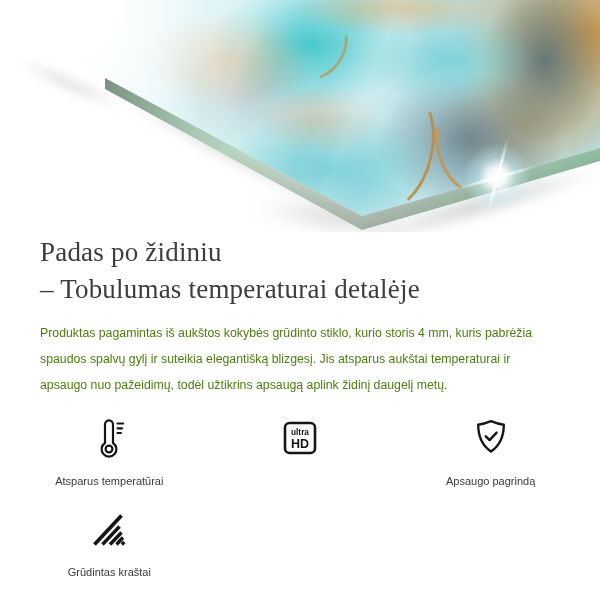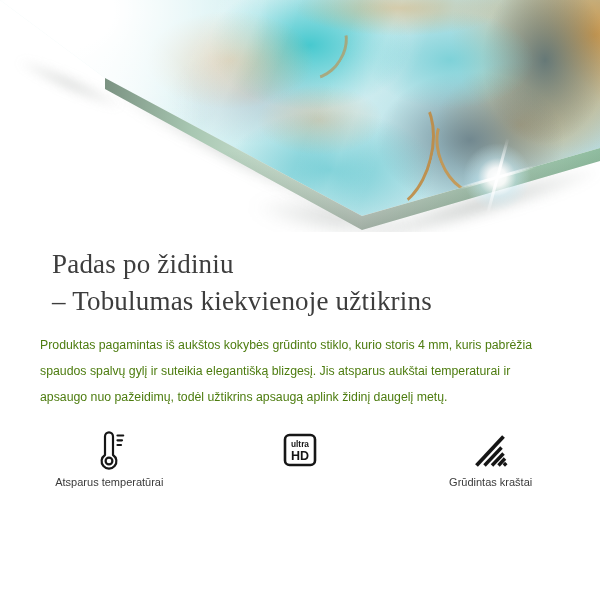--- a/index.html
+++ b/index.html
@@ -61,31 +61,31 @@
     background:radial-gradient(circle,#ffffff 0%,rgba(255,255,255,.9) 16%,rgba(205,240,250,.45) 34%,rgba(205,240,250,0) 60%);}
   .sparkle::before{content:"";position:absolute;left:38.5px;top:0;width:3px;height:80px;
     background:linear-gradient(to bottom,rgba(255,255,255,0),rgba(255,255,255,.95) 42%,#fff 50%,rgba(255,255,255,.95) 58%,rgba(255,255,255,0));
     transform:rotate(15deg);}
   .sparkle::after{content:"";position:absolute;top:38.5px;left:0;height:3px;width:80px;
     background:linear-gradient(to right,rgba(255,255,255,0),rgba(255,255,255,.95) 42%,#fff 50%,rgba(255,255,255,.95) 58%,rgba(255,255,255,0));
     transform:rotate(-16deg);}
 
   
   .content{padding:0 40px;}
-  .title{margin:12px;padding-top:2px;font-family:"Liberation Serif", serif;font-weight:400;
+  .title{margin:0;padding-top:2px;font-family:"Liberation Serif", serif;font-weight:400;
     font-size:27px;line-height:37px;color:#3d3d3d;letter-spacing:.2px;}
   .title span{display:block;}
   .body-text{margin:12px 0 0;max-width:512px;font-size:12.3px;line-height:26px;color:#4d7c0f;}
 
   
   .features{margin:12px 14px 0;display:grid;grid-template-columns:repeat(3,1fr);row-gap:14px;}
   .feature{display:flex;flex-direction:column;align-items:center;}
   .icon-wrap{height:50px;display:flex;align-items:flex-end;justify-content:center;}
   .icon-wrap svg{width:44px;height:44px;display:block;}
-  .f-label{margin-top:4px;font-size:11px;color:#3a3a3a;white-space:nowrap;}
+  .f-label{margin-top:15px;font-size:11px;color:#3a3a3a;white-space:nowrap;}
   .stroke{fill:none;stroke:#161616;stroke-width:2.2;}
   .rnd{stroke-linecap:round;stroke-linejoin:round;}
 </style>
 </head>
 <body>
 
 <div class="hero">
   <div class="shadow shadow-tip"></div>
   <div class="shadow shadow-left"></div>
   <div class="shadow shadow-corner"></div>
@@ -97,21 +97,21 @@
     <div class="vein vein3"></div>
     <div class="sheen"></div>
   </div>
   <div class="glass-edge"></div>
   <div class="sparkle"></div>
 </div>
 
 <div class="content">
   <h1 class="title">
     <span>Padas po židiniu</span>
-    <span>– Tobulumas kiekvienoje užtikrins</span>
+    <span>– Tobulumas temperaturai detalėje</span>
   </h1>
   <p class="body-text">Produktas pagamintas iš aukštos kokybės grūdinto stiklo, kurio storis 4 mm, kuris pabrėžia spau­dos spalvų gylį ir suteikia elegantišką blizgesį. Jis atsparus aukštai temperaturai ir apsaugo nuo pažeidimų, todėl užtikrins apsaugą aplink židinį daugelį metų.</p>
 </div>
 
 <div class="features">
 
   <div class="feature">
     <div class="icon-wrap">
       <svg viewBox="0 0 44 44">
         <path class="stroke rnd" d="M18 27 V8.6 C18 6.1 19.8 4.3 22 4.3 C24.2 4.3 26 6.1 26 8.6 V27 A7.4 7.4 0 1 1 18 27 Z"></path>
@@ -125,20 +125,29 @@
   <div class="feature">
     <div class="icon-wrap">
       <svg viewBox="0 0 44 44">
         <rect class="stroke" x="7" y="7" width="30" height="30" rx="4.5" style="stroke-width:2.6"></rect>
         <text x="22" y="18.5" font-size="8.3" font-weight="700" text-anchor="middle" fill="#141414" font-family="Liberation Sans, sans-serif">ultra</text>
         <text x="22" y="31.5" font-size="12.5" font-weight="700" text-anchor="middle" fill="#141414" font-family="Liberation Sans, sans-serif">HD</text>
       </svg>
     </div>
   </div>
 
+  <div class="feature">
+    <div class="icon-wrap">
+      <svg viewBox="0 0 44 44">
+        <path class="stroke rnd" style="stroke-width:2.4" d="M22 5.2 C26.5 7.1 31 8.3 34.8 8.8 C34.8 20.5 30.6 29.7 22 35.6 C13.4 29.7 9.2 20.5 9.2 8.8 C13 8.3 17.5 7.1 22 5.2 Z"></path>
+        <path class="stroke rnd" style="stroke-width:2.4" d="M16.8 20.3 L20.6 24.1 L27.6 16.6"></path>
+      </svg>
+    </div>
+    <div class="f-label">Apsaugo pagrindą</div>
+  </div>
 
 
   <div class="feature">
     <div class="icon-wrap">
       <svg viewBox="0 0 44 44">
         <path class="stroke" style="stroke-width:3.8" d="M7.5 37.5 L34.5 8.5"></path>
         <path class="stroke" style="stroke-width:3.4" d="M15.5 37.5 L32.5 19.5"></path>
         <path class="stroke" style="stroke-width:3.4" d="M23 37.5 L34.5 25.5"></path>
         <path class="stroke" style="stroke-width:3.4" d="M29.5 37.5 L36 30.5"></path>
         <path class="stroke" style="stroke-width:3.4" d="M34.8 37.5 L37.3 35"></path>

